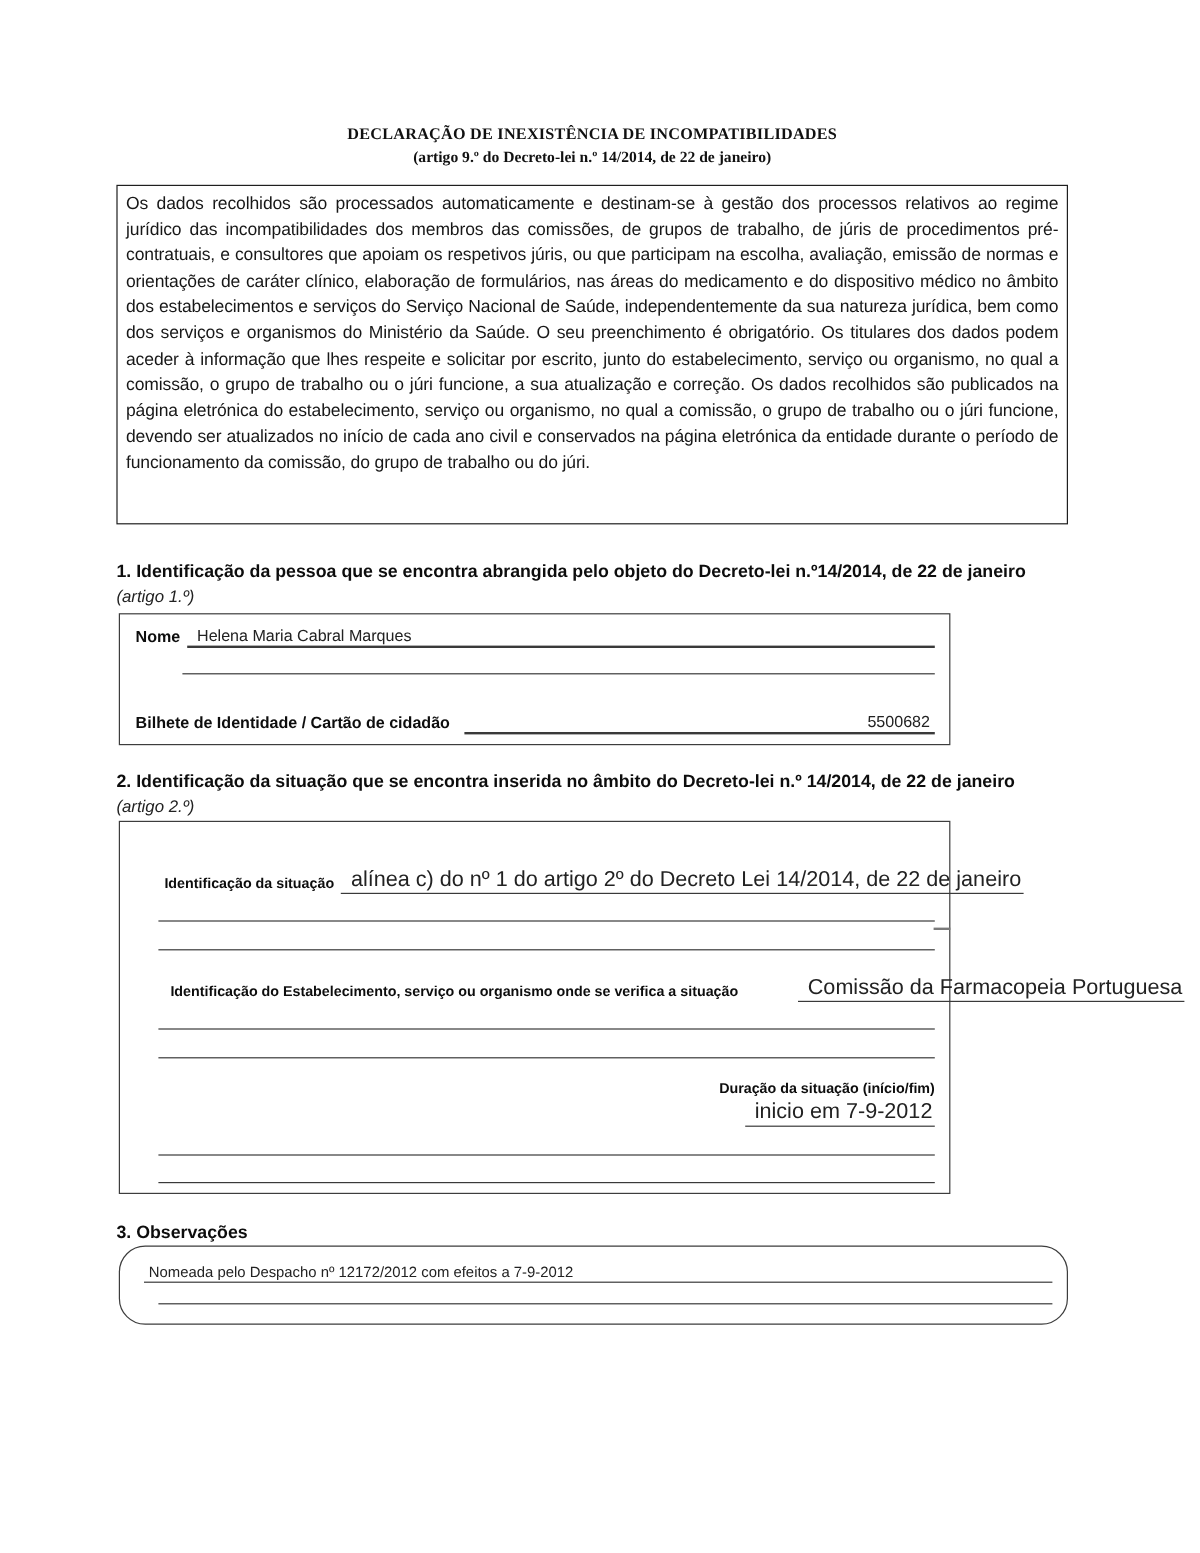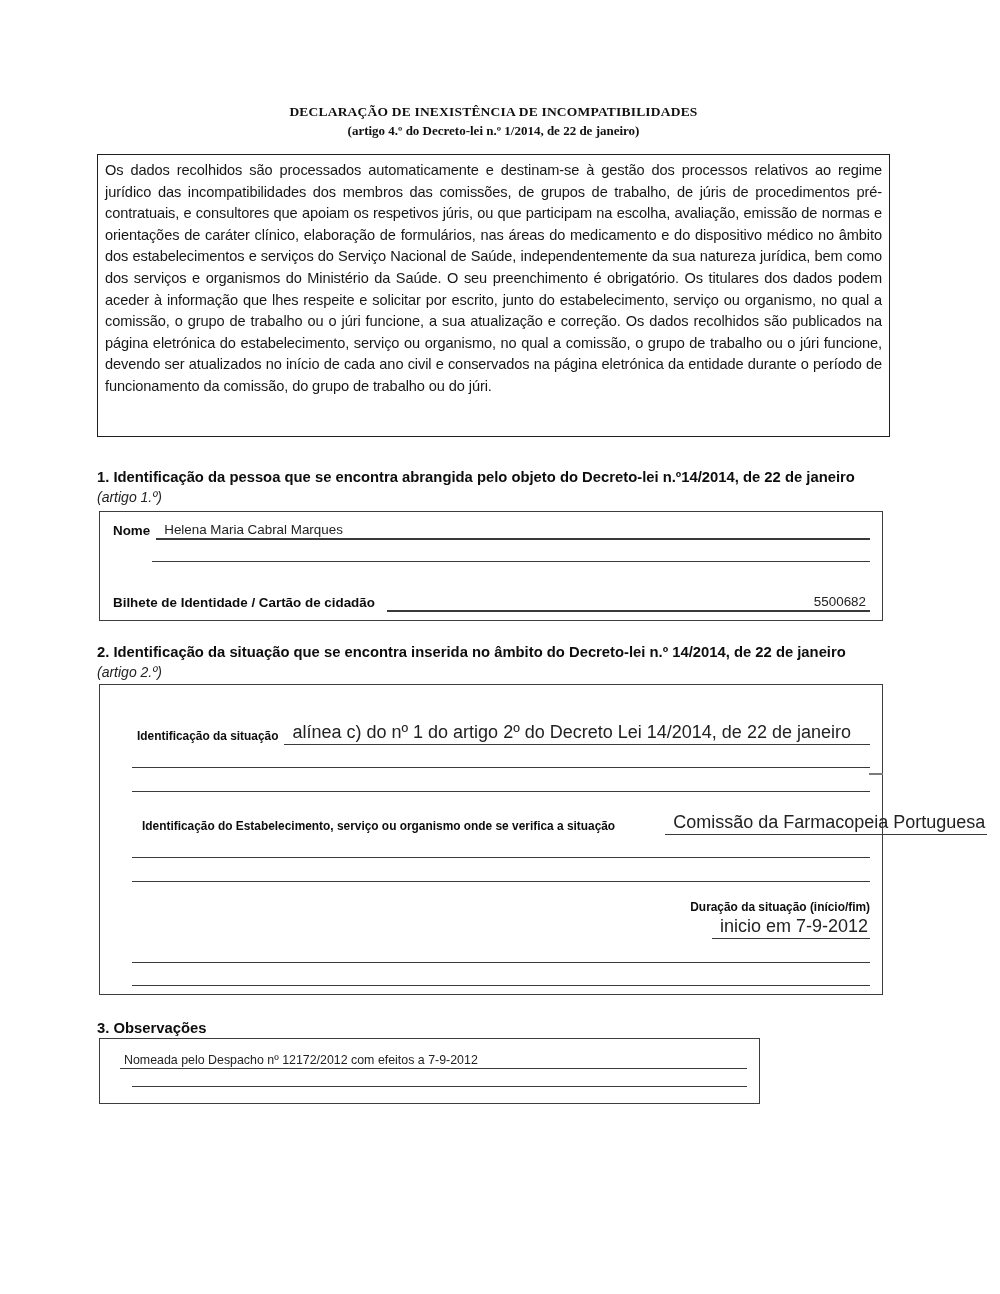--- a/index.html
+++ b/index.html
@@ -33,21 +33,21 @@
   }
 
   
   .sec-heading { font-weight:bold; font-size:14.8px; white-space:nowrap; color:#0d0d0d; }
   .sec-article { font-style:italic; font-size:14px; margin-top:4px; color:#222; }
   .s1-heading { margin-top:32px; }
   .s2-heading { margin-top:23px; }
   .s3-heading { margin-top:25px; }
 
   
-  .fbox { border:1.2px solid #3d3d3d; margin-left:2px; width:784px; background:#fff; position:relative; }
+  .fbox { border:1.2px solid #3d3d3d; margin-left:2px; width:693px; background:#fff; position:relative; }
 
   .frow { display:flex; align-items:flex-end; }
   .flabel { font-weight:bold; white-space:nowrap; color:#0d0d0d; }
   .fline {
     flex:1 1 auto; border-bottom:1.5px solid #3a3a3a;
     padding:0 2px 1px 8px; margin-left:6px; white-space:nowrap; color:#222;
   }
   .fline.heavy { border-bottom-width:2px; }
   .fline.right { text-align:right; padding-right:4px; }
   .blank-line { border-bottom:1.5px solid #3a3a3a; }
@@ -69,32 +69,32 @@
   .box2 .bl-b { height:24px; }
   .row-situacao { margin-top:0; }
   .row-situacao .flabel { margin-left:25px;margin-top:36px; }
   .row-estab { margin-top:20px;gap:44px; }
   .row-estab .flabel { margin-left:30px; }
   .row-duracao { margin-top:18px;flex-direction:column; }
   .row-duracao .flabel { margin-left:32px; }
   .bracket-mark { position:absolute; right:-1px; top:88px; width:14px; height:2px; background:#7a7a7a; }
 
   
-  .box3 { margin-top:2px; padding:14px 12px 16px 12px; width:661px; }
+  .box3 { margin-top:2px; padding:14px 12px 16px 12px; width:791px;border-radius:22px; }
   .box3 .frow { margin-left:8px; }
   .box3 .frow .fline { margin-left:0; padding-left:4px; font-size:12.4px; }
   .box3 .obs-blank { margin-left:20px; height:18px; }
 </style>
 </head>
 <body>
 
 <div class="page">
 
   <div class="doc-title">DECLARAÇÃO DE INEXISTÊNCIA DE INCOMPATIBILIDADES</div>
-  <div class="doc-subtitle">(artigo 4.º do Decreto-lei n.º 1/2014, de 22 de janeiro)</div>
+  <div class="doc-subtitle">(artigo 9.º do Decreto-lei n.º 14/2014, de 22 de janeiro)</div>
 
   <div class="intro-box">
     <p>Os dados recolhidos são processados automaticamente e destinam-se à gestão dos processos relativos ao regime jurídico das incompatibilidades dos membros das comissões, de grupos de trabalho, de júris de procedimentos pré-contratuais, e consultores que apoiam os respetivos júris, ou que participam na escolha, avaliação, emissão de normas e orientações de caráter clínico, elaboração de formulários, nas áreas do medicamento e do dispositivo médico no âmbito dos estabelecimentos e serviços do Serviço Nacional de Saúde, independentemente da sua natureza jurídica, bem como dos serviços e organismos do Ministério da Saúde. O seu preenchimento é obrigatório. Os titulares dos dados podem aceder à informação que lhes respeite e solicitar por escrito, junto do estabelecimento, serviço ou organismo, no qual a comissão, o grupo de trabalho ou o júri funcione, a sua atualização e correção. Os dados recolhidos são publicados na página eletrónica do estabelecimento, serviço ou organismo, no qual a comissão, o grupo de trabalho ou o júri funcione, devendo ser atualizados no início de cada ano civil e conservados na página eletrónica da entidade durante o período de funcionamento da comissão, do grupo de trabalho ou do júri.</p>
   </div>
 
   <div class="sec-heading s1-heading">1. Identificação da pessoa que se encontra abrangida pelo objeto do Decreto-lei n.º14/2014, de 22 de janeiro</div>
   <div class="sec-article">(artigo 1.º)</div>
 
   <div class="fbox box1">
     <div class="frow row-nome">

